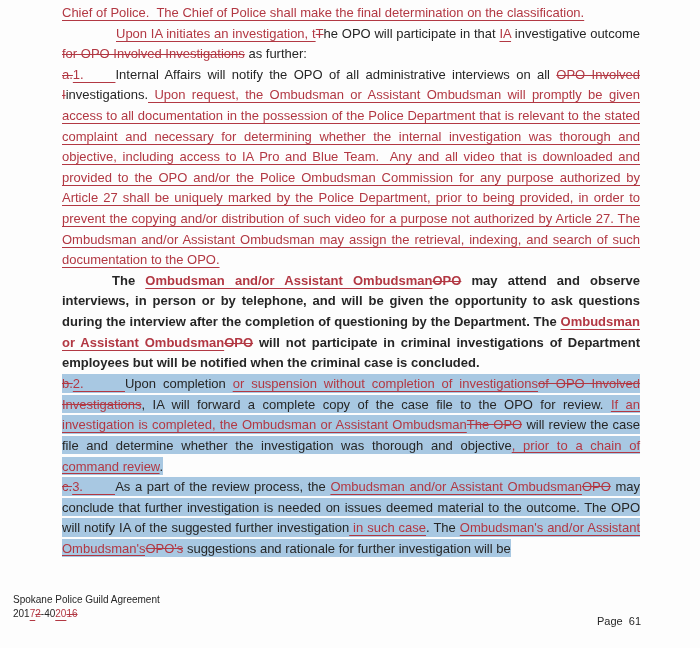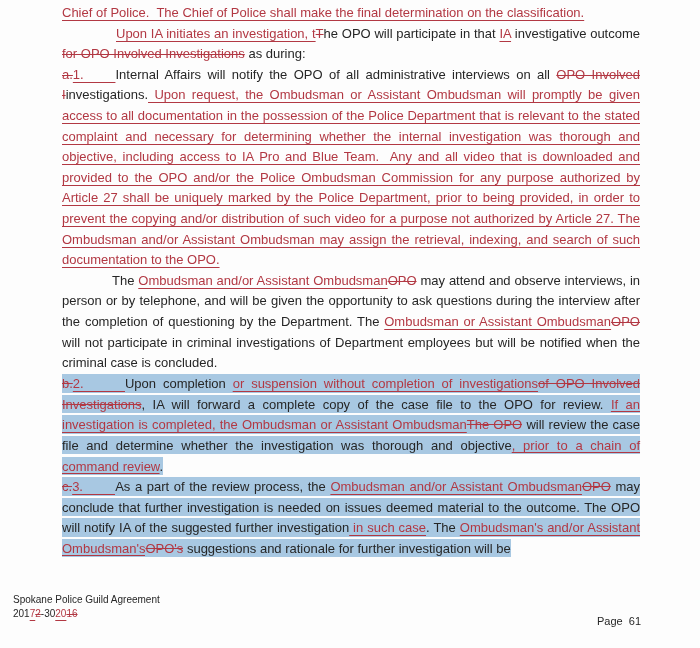--- a/index.html
+++ b/index.html
@@ -12,21 +12,21 @@
   }
   .content{
     position:absolute;left:62px;top:3px;width:578px;
     font-size:13px;line-height:20.6px;
     color:var(--ink,#262626);
     text-align:justify;
   }
   .content p{margin:0;padding:0;}
   .p2{text-indent:54px;}
   .p3{margin-left:44px;}
-  .p4{margin-left:50px;text-indent:50px;}
+  .p4{margin-left:50px;text-indent:50px;font-weight:bold;}
   .p5,.p6{margin-left:38px;}
   .run.ins{
     color:var(--red,#b23843);
     text-decoration:underline;
     text-decoration-thickness:1.2px;
     text-underline-offset:2.5px;
   }
   .run.del{
     color:var(--red,#b23843);
     text-decoration:line-through;
@@ -48,26 +48,26 @@
     font-size:11px;color:var(--ink,#262626);
     white-space:pre;
   }
 </style>
 </head>
 <body>
 
 <div class="page">
   <div class="content">
     <p class="p1"><span class="run ins">Chief of Police.&nbsp; The Chief of Police shall make the final determination on the classification.</span></p>
-    <p class="p2"><span class="run ins">Upon IA initiates an investigation, t</span><span class="run del">T</span><span class="run norm">he OPO will participate in that </span><span class="run ins">IA</span><span class="run norm"> investigative outcome </span><span class="run del">for OPO Involved Investigations</span><span class="run norm"> as during:</span></p>
+    <p class="p2"><span class="run ins">Upon IA initiates an investigation, t</span><span class="run del">T</span><span class="run norm">he OPO will participate in that </span><span class="run ins">IA</span><span class="run norm"> investigative outcome </span><span class="run del">for OPO Involved Investigations</span><span class="run norm"> as further:</span></p>
     <p class="p3"><span class="run del">a.</span><span class="run ins">1.&nbsp;&nbsp;&nbsp;&nbsp;&nbsp;</span><span class="run norm">Internal Affairs will notify the OPO of all administrative interviews on all </span><span class="run del">OPO Involved I</span><span class="run norm">investigations.</span><span class="run ins"> Upon request, the Ombudsman or Assistant Ombudsman will promptly be given access to all documentation in the possession of the Police Department that is relevant to the stated complaint and necessary for determining whether the internal investigation was thorough and objective, including access to IA Pro and Blue Team.&nbsp; Any and all video that is downloaded and provided to the OPO and/or the Police Ombudsman Commission for any purpose authorized by Article 27 shall be uniquely marked by the Police Department, prior to being provided, in order to prevent the copying and/or distribution of such video for a purpose not authorized by Article 27. The Ombudsman and/or Assistant Ombudsman may assign the retrieval, indexing, and search of such documentation to the OPO.</span></p>
     <p class="p4"><span class="run norm">The </span><span class="run ins">Ombudsman and/or Assistant Ombudsman</span><span class="run del">OPO</span><span class="run norm"> may attend and observe interviews, in person or by telephone, and will be given the opportunity to ask questions during the interview after the completion of questioning by the Department. The </span><span class="run ins">Ombudsman or Assistant Ombudsman</span><span class="run del">OPO</span><span class="run norm"> will not participate in criminal investigations of Department employees but will be notified when the criminal case is concluded.</span></p>
     <p class="p5 hl"><span class="run del">b.</span><span class="run ins">2.&nbsp;&nbsp;&nbsp;&nbsp;&nbsp;&nbsp;</span><span class="run norm">Upon completion </span><span class="run ins">or suspension without completion of investigations</span><span class="run del">of OPO Involved Investigations</span><span class="run norm">, IA will forward a complete copy of the case file to the OPO for review. </span><span class="run ins">If an investigation is completed, the Ombudsman or Assistant Ombudsman</span><span class="run del">The OPO</span><span class="run norm"> will review the case file and determine whether the investigation was thorough and objective</span><span class="run ins">, prior to a chain of command review</span><span class="run norm">.</span></p>
     <p class="p6 hl"><span class="run del">c.</span><span class="run ins">3.&nbsp;&nbsp;&nbsp;&nbsp;&nbsp;&nbsp;&nbsp;</span><span class="run norm">As a part of the review process, the </span><span class="run ins">Ombudsman and/or Assistant Ombudsman</span><span class="run del">OPO</span><span class="run norm"> may conclude that further investigation is needed on issues deemed material to the outcome. The OPO will notify IA of the suggested further investigation</span><span class="run ins"> in such case</span><span class="run norm">. The </span><span class="run ins">Ombudsman's and/or Assistant Ombudsman's</span><span class="run del">OPO's</span><span class="run norm"> suggestions and rationale for further investigation will be</span></p>
   </div>
 
   <div class="footer-left">
     <div>Spokane Police Guild Agreement</div>
-    <div><span class="run norm">201</span><span class="run ins">7</span><span class="run del">2</span><span class="run norm">-30</span><span class="run ins">20</span><span class="run del">16</span></div>
+    <div><span class="run norm">201</span><span class="run ins">7</span><span class="run del">2</span><span class="run norm">-40</span><span class="run ins">20</span><span class="run del">16</span></div>
   </div>
 
   <div class="page-num">Page  61</div>
 </div>
 
 </body></html>

